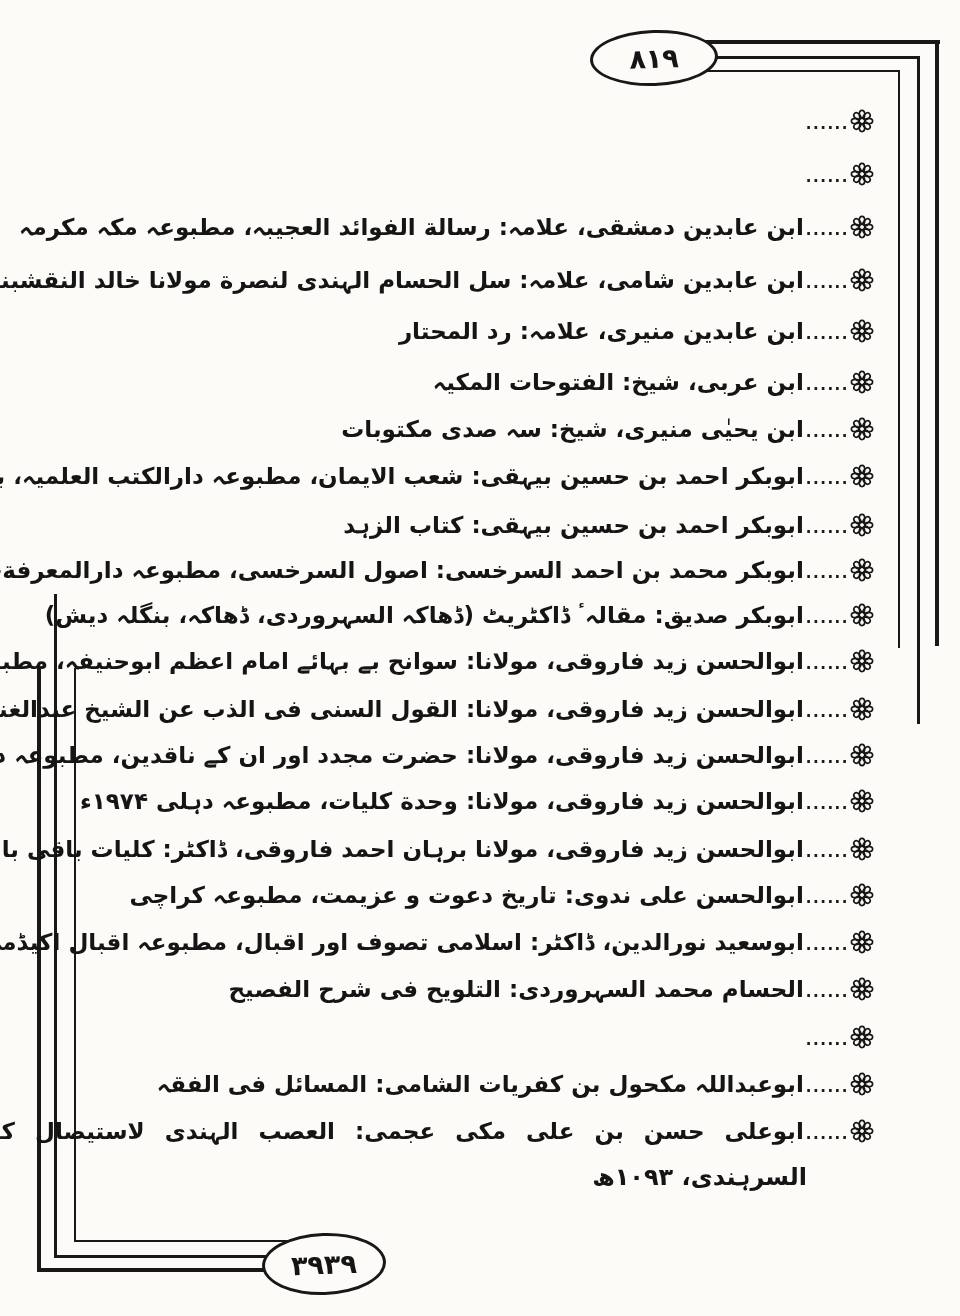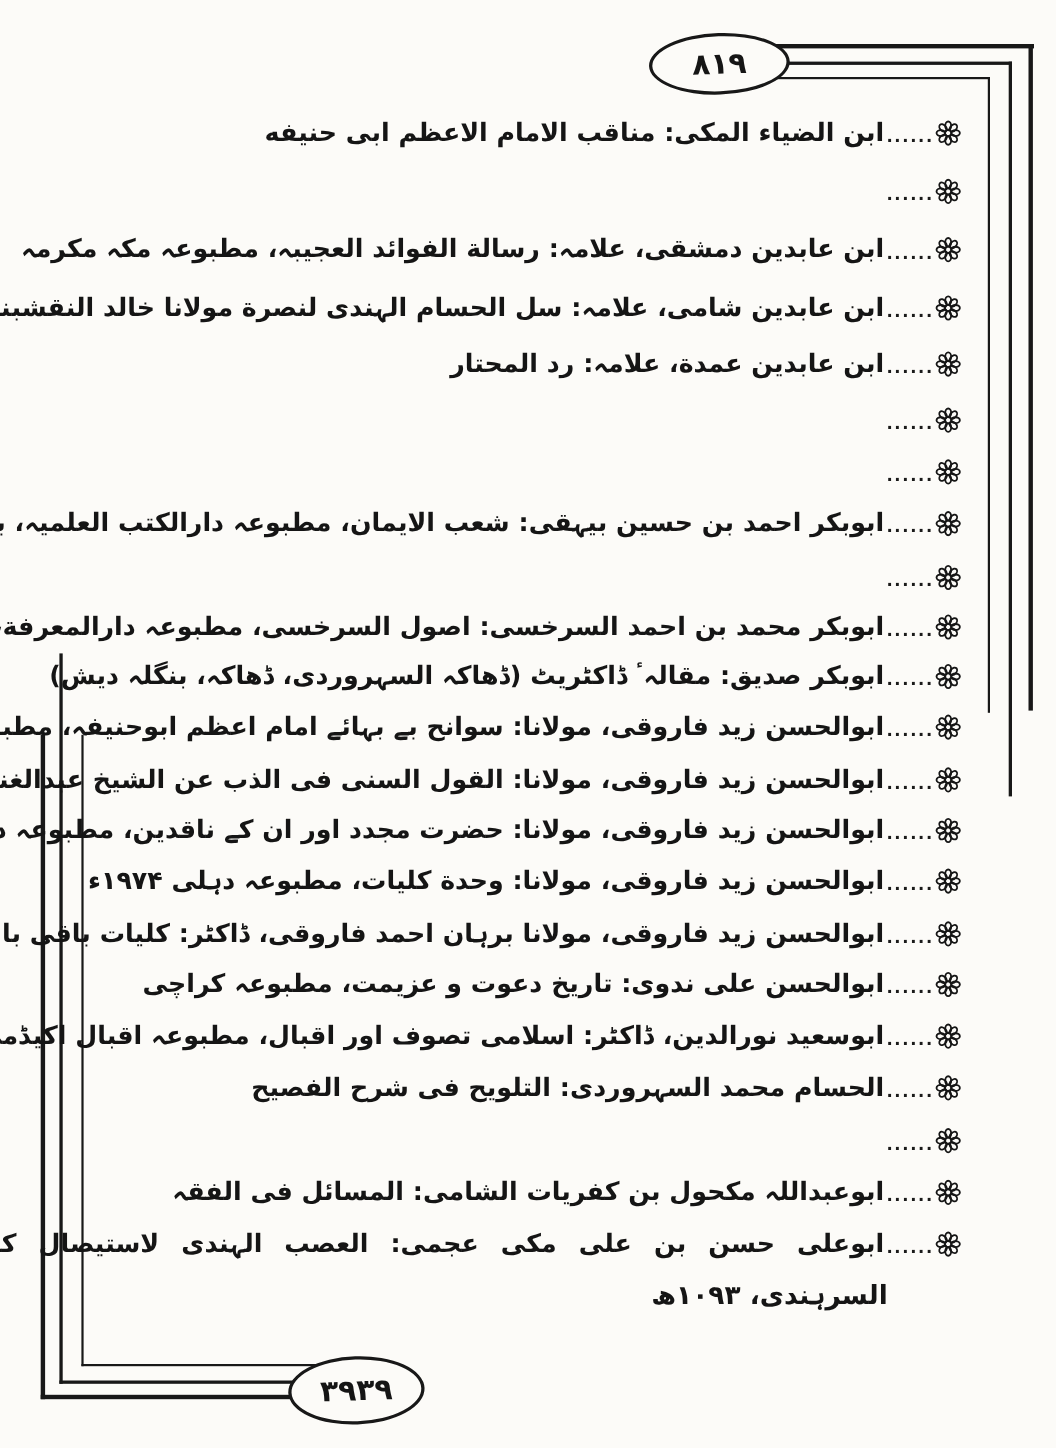--- a/index.html
+++ b/index.html
@@ -77,21 +77,20 @@
           <ellipse cx="12" cy="5.4" rx="2.7" ry="4" transform="rotate(135 12 12)"></ellipse>
           <ellipse cx="12" cy="5.4" rx="2.7" ry="4" transform="rotate(180 12 12)"></ellipse>
           <ellipse cx="12" cy="5.4" rx="2.7" ry="4" transform="rotate(225 12 12)"></ellipse>
           <ellipse cx="12" cy="5.4" rx="2.7" ry="4" transform="rotate(270 12 12)"></ellipse>
           <ellipse cx="12" cy="5.4" rx="2.7" ry="4" transform="rotate(315 12 12)"></ellipse>
           <circle cx="12" cy="12" r="3.1"></circle>
         </g>
       </svg>
     </span>
     <span class="dots">......</span>
-    <span class="text">ابن الضیاء المکی: مناقب الامام الاعظم ابی حنیفه</span>
   </div>
     <div class="entry" style="top: 156px;">
     <span class="bullet">
       <svg width="24" height="24" viewBox="0 0 24 24" aria-hidden="true">
         <g fill="none" stroke="#161616" stroke-width="1.7">
           <ellipse cx="12" cy="5.4" rx="2.7" ry="4"></ellipse>
           <ellipse cx="12" cy="5.4" rx="2.7" ry="4" transform="rotate(45 12 12)"></ellipse>
           <ellipse cx="12" cy="5.4" rx="2.7" ry="4" transform="rotate(90 12 12)"></ellipse>
           <ellipse cx="12" cy="5.4" rx="2.7" ry="4" transform="rotate(135 12 12)"></ellipse>
           <ellipse cx="12" cy="5.4" rx="2.7" ry="4" transform="rotate(180 12 12)"></ellipse>
@@ -152,57 +151,59 @@
           <ellipse cx="12" cy="5.4" rx="2.7" ry="4" transform="rotate(135 12 12)"></ellipse>
           <ellipse cx="12" cy="5.4" rx="2.7" ry="4" transform="rotate(180 12 12)"></ellipse>
           <ellipse cx="12" cy="5.4" rx="2.7" ry="4" transform="rotate(225 12 12)"></ellipse>
           <ellipse cx="12" cy="5.4" rx="2.7" ry="4" transform="rotate(270 12 12)"></ellipse>
           <ellipse cx="12" cy="5.4" rx="2.7" ry="4" transform="rotate(315 12 12)"></ellipse>
           <circle cx="12" cy="12" r="3.1"></circle>
         </g>
       </svg>
     </span>
     <span class="dots">......</span>
-    <span class="text">ابن عابدین عمدة، علامہ: رد المحتار</span>
+    <span class="text">ابن عابدین منیری، علامہ: رد المحتار</span>
   </div>
     <div class="entry" style="top: 364px;">
     <span class="bullet">
       <svg width="24" height="24" viewBox="0 0 24 24" aria-hidden="true">
         <g fill="none" stroke="#161616" stroke-width="1.7">
           <ellipse cx="12" cy="5.4" rx="2.7" ry="4"></ellipse>
           <ellipse cx="12" cy="5.4" rx="2.7" ry="4" transform="rotate(45 12 12)"></ellipse>
           <ellipse cx="12" cy="5.4" rx="2.7" ry="4" transform="rotate(90 12 12)"></ellipse>
           <ellipse cx="12" cy="5.4" rx="2.7" ry="4" transform="rotate(135 12 12)"></ellipse>
           <ellipse cx="12" cy="5.4" rx="2.7" ry="4" transform="rotate(180 12 12)"></ellipse>
           <ellipse cx="12" cy="5.4" rx="2.7" ry="4" transform="rotate(225 12 12)"></ellipse>
           <ellipse cx="12" cy="5.4" rx="2.7" ry="4" transform="rotate(270 12 12)"></ellipse>
           <ellipse cx="12" cy="5.4" rx="2.7" ry="4" transform="rotate(315 12 12)"></ellipse>
           <circle cx="12" cy="12" r="3.1"></circle>
         </g>
       </svg>
     </span>
     <span class="dots">......</span>
+    <span class="text">ابن عربی، شیخ: الفتوحات المکیہ</span>
   </div>
     <div class="entry" style="top: 411px;">
     <span class="bullet">
       <svg width="24" height="24" viewBox="0 0 24 24" aria-hidden="true">
         <g fill="none" stroke="#161616" stroke-width="1.7">
           <ellipse cx="12" cy="5.4" rx="2.7" ry="4"></ellipse>
           <ellipse cx="12" cy="5.4" rx="2.7" ry="4" transform="rotate(45 12 12)"></ellipse>
           <ellipse cx="12" cy="5.4" rx="2.7" ry="4" transform="rotate(90 12 12)"></ellipse>
           <ellipse cx="12" cy="5.4" rx="2.7" ry="4" transform="rotate(135 12 12)"></ellipse>
           <ellipse cx="12" cy="5.4" rx="2.7" ry="4" transform="rotate(180 12 12)"></ellipse>
           <ellipse cx="12" cy="5.4" rx="2.7" ry="4" transform="rotate(225 12 12)"></ellipse>
           <ellipse cx="12" cy="5.4" rx="2.7" ry="4" transform="rotate(270 12 12)"></ellipse>
           <ellipse cx="12" cy="5.4" rx="2.7" ry="4" transform="rotate(315 12 12)"></ellipse>
           <circle cx="12" cy="12" r="3.1"></circle>
         </g>
       </svg>
     </span>
     <span class="dots">......</span>
+    <span class="text">ابن یحیٰی منیری، شیخ: سہ صدی مکتوبات</span>
   </div>
     <div class="entry" style="top: 458px;">
     <span class="bullet">
       <svg width="24" height="24" viewBox="0 0 24 24" aria-hidden="true">
         <g fill="none" stroke="#161616" stroke-width="1.7">
           <ellipse cx="12" cy="5.4" rx="2.7" ry="4"></ellipse>
           <ellipse cx="12" cy="5.4" rx="2.7" ry="4" transform="rotate(45 12 12)"></ellipse>
           <ellipse cx="12" cy="5.4" rx="2.7" ry="4" transform="rotate(90 12 12)"></ellipse>
           <ellipse cx="12" cy="5.4" rx="2.7" ry="4" transform="rotate(135 12 12)"></ellipse>
           <ellipse cx="12" cy="5.4" rx="2.7" ry="4" transform="rotate(180 12 12)"></ellipse>
@@ -226,20 +227,21 @@
           <ellipse cx="12" cy="5.4" rx="2.7" ry="4" transform="rotate(135 12 12)"></ellipse>
           <ellipse cx="12" cy="5.4" rx="2.7" ry="4" transform="rotate(180 12 12)"></ellipse>
           <ellipse cx="12" cy="5.4" rx="2.7" ry="4" transform="rotate(225 12 12)"></ellipse>
           <ellipse cx="12" cy="5.4" rx="2.7" ry="4" transform="rotate(270 12 12)"></ellipse>
           <ellipse cx="12" cy="5.4" rx="2.7" ry="4" transform="rotate(315 12 12)"></ellipse>
           <circle cx="12" cy="12" r="3.1"></circle>
         </g>
       </svg>
     </span>
     <span class="dots">......</span>
+    <span class="text">ابوبکر احمد بن حسین بیہقی: کتاب الزہد</span>
   </div>
     <div class="entry" style="top: 552px;">
     <span class="bullet">
       <svg width="24" height="24" viewBox="0 0 24 24" aria-hidden="true">
         <g fill="none" stroke="#161616" stroke-width="1.7">
           <ellipse cx="12" cy="5.4" rx="2.7" ry="4"></ellipse>
           <ellipse cx="12" cy="5.4" rx="2.7" ry="4" transform="rotate(45 12 12)"></ellipse>
           <ellipse cx="12" cy="5.4" rx="2.7" ry="4" transform="rotate(90 12 12)"></ellipse>
           <ellipse cx="12" cy="5.4" rx="2.7" ry="4" transform="rotate(135 12 12)"></ellipse>
           <ellipse cx="12" cy="5.4" rx="2.7" ry="4" transform="rotate(180 12 12)"></ellipse>

